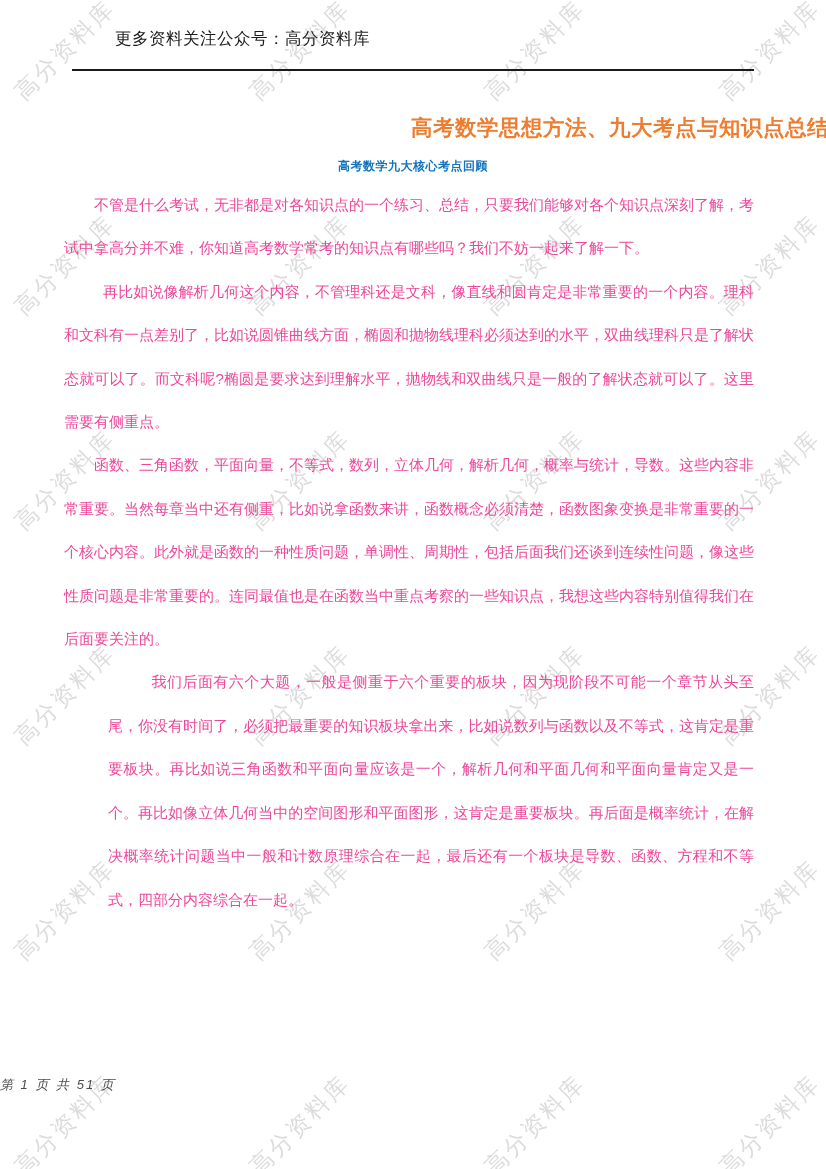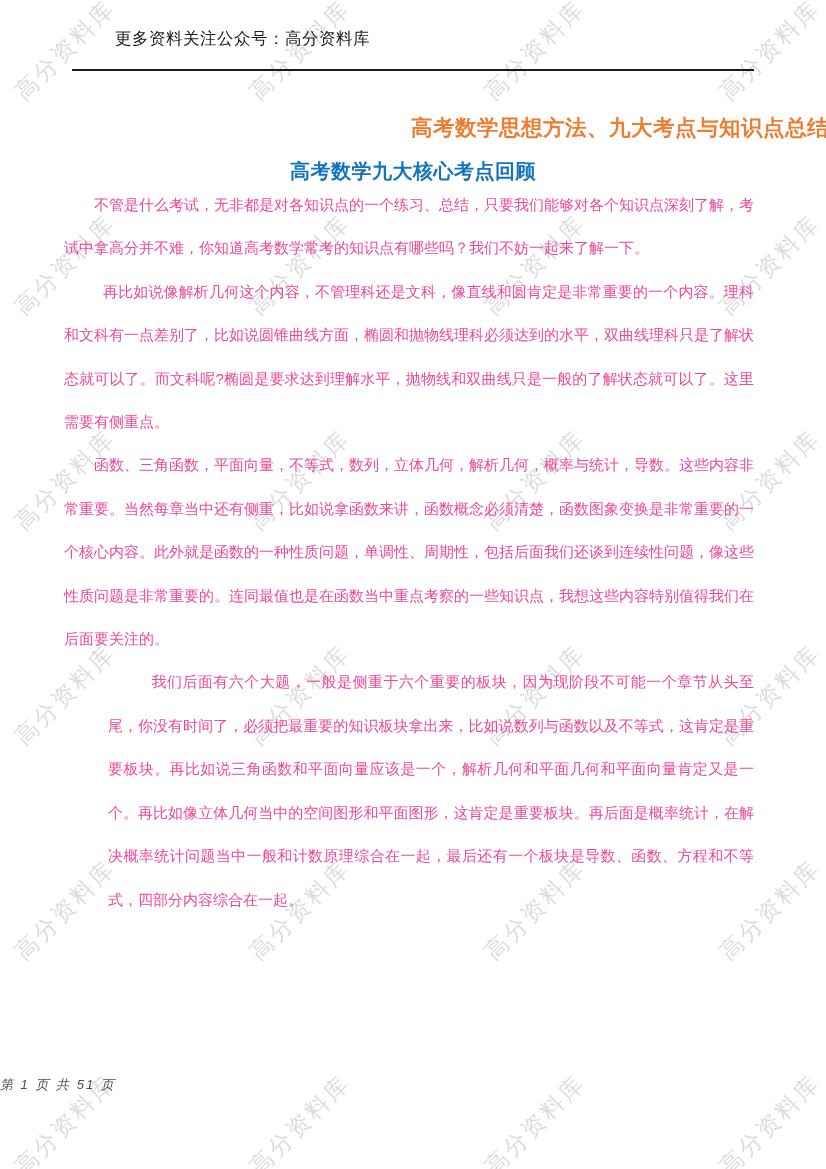--- a/index.html
+++ b/index.html
@@ -67,21 +67,21 @@
     color: #ED7D31;
     letter-spacing: 0.5px;
   }
   .doc-subtitle {
     position: absolute;
     top: 158px;
     left: 0;
     width: 100%;
     margin: 0;
     text-align: center;
-    font-size: 20px;
+    font-size: 12px;
     font-weight: bold;
     color: #1373BC;
     letter-spacing: 0.5px;
   }
   .doc-body {
     position: absolute;
     top: 183px;
     left: 64px;
     width: 690px;
     font-size: 15px;

